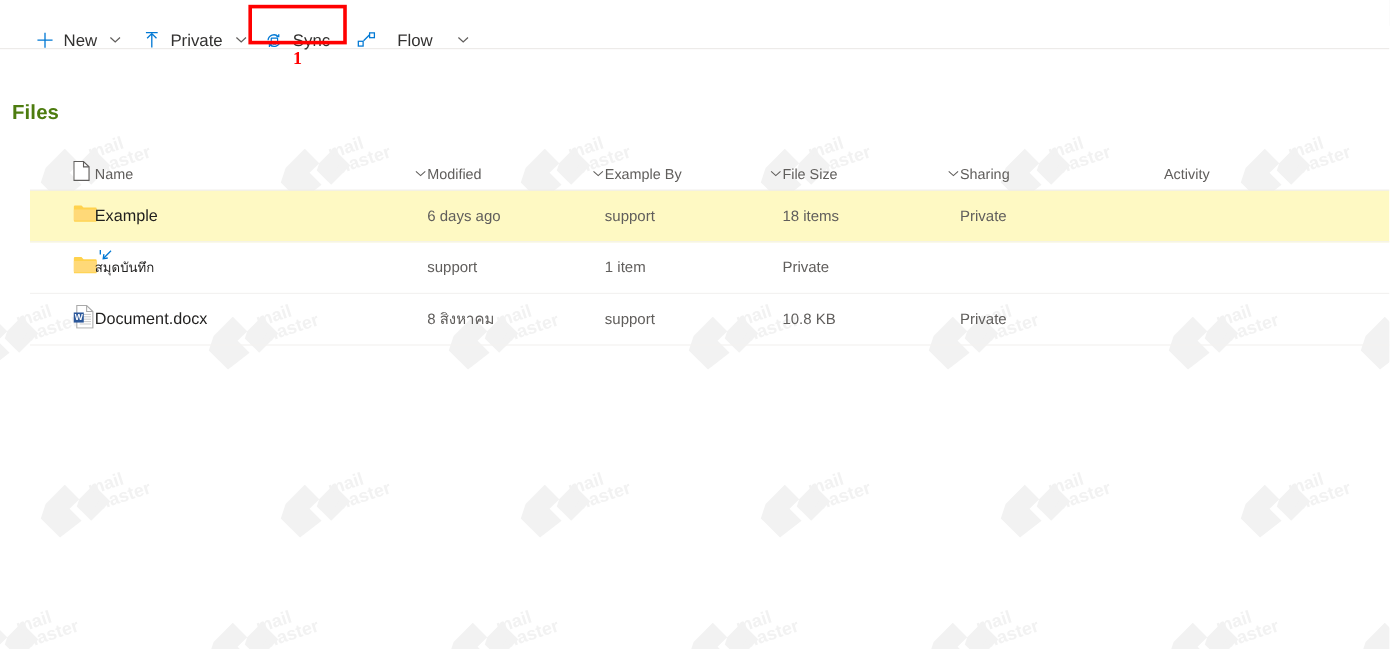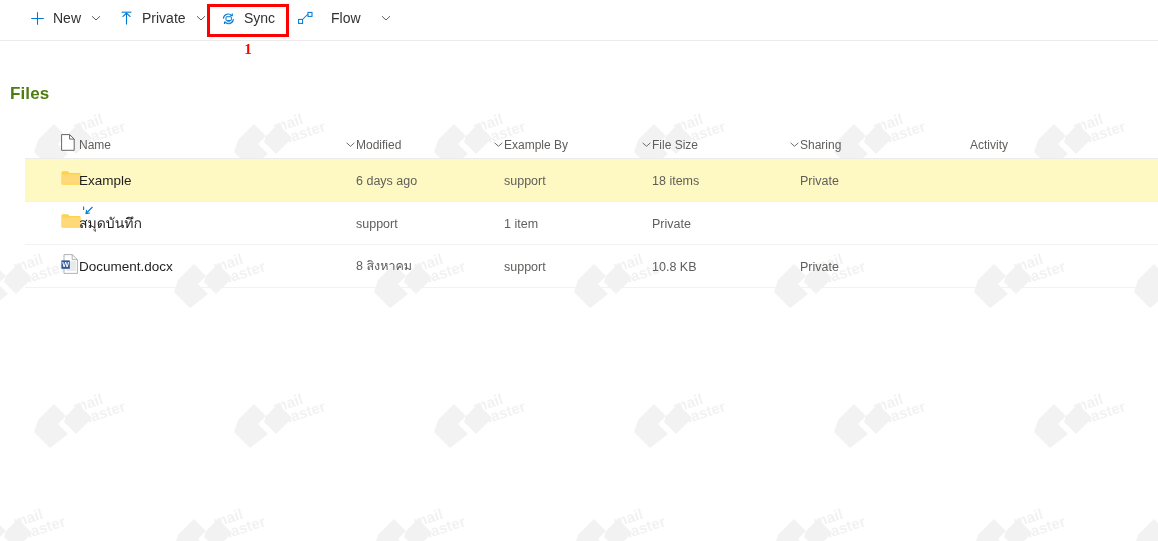--- a/index.html
+++ b/index.html
@@ -34,21 +34,21 @@
   #toolbar {
     position: absolute;
     left: 0; top: 0;
     width: 1158px; height: 41px;
     background: #ffffff;
     border-bottom: 1px solid #edebe9;
     z-index: 2;
   }
   .tb-item {
     position: absolute;
-    top: 2px;
+    top: 17px;
     height: 32px;
     display: flex;
     align-items: center;
     gap: 7px;
     padding: 0 7px;
     cursor: pointer;
     background: transparent;
     border: none;
     white-space: nowrap;
   }
@@ -152,21 +152,21 @@
   }
   .cell-sub {
     font-size: 12.5px;
     color: #605e5c;
   }
   .cell-share {
     font-size: 12.5px;
     color: #605e5c;
     cursor: pointer;
   }
-  .thai { font-family: "DejaVu Sans", sans-serif; font-size: 14px; margin-top: 44px; }
+  .thai { font-family: "DejaVu Sans", sans-serif; font-size: 11px; margin-top: 44px; }
 
   .cursor-mark {
     position: absolute;
     left: -10px; top: -11px;
     width: 14px; height: 14px;
   }
 
   .folder-ico { width: 20px; height: 16px; }
   .word-ico { width: 18px; height: 20px; }
 </style>

